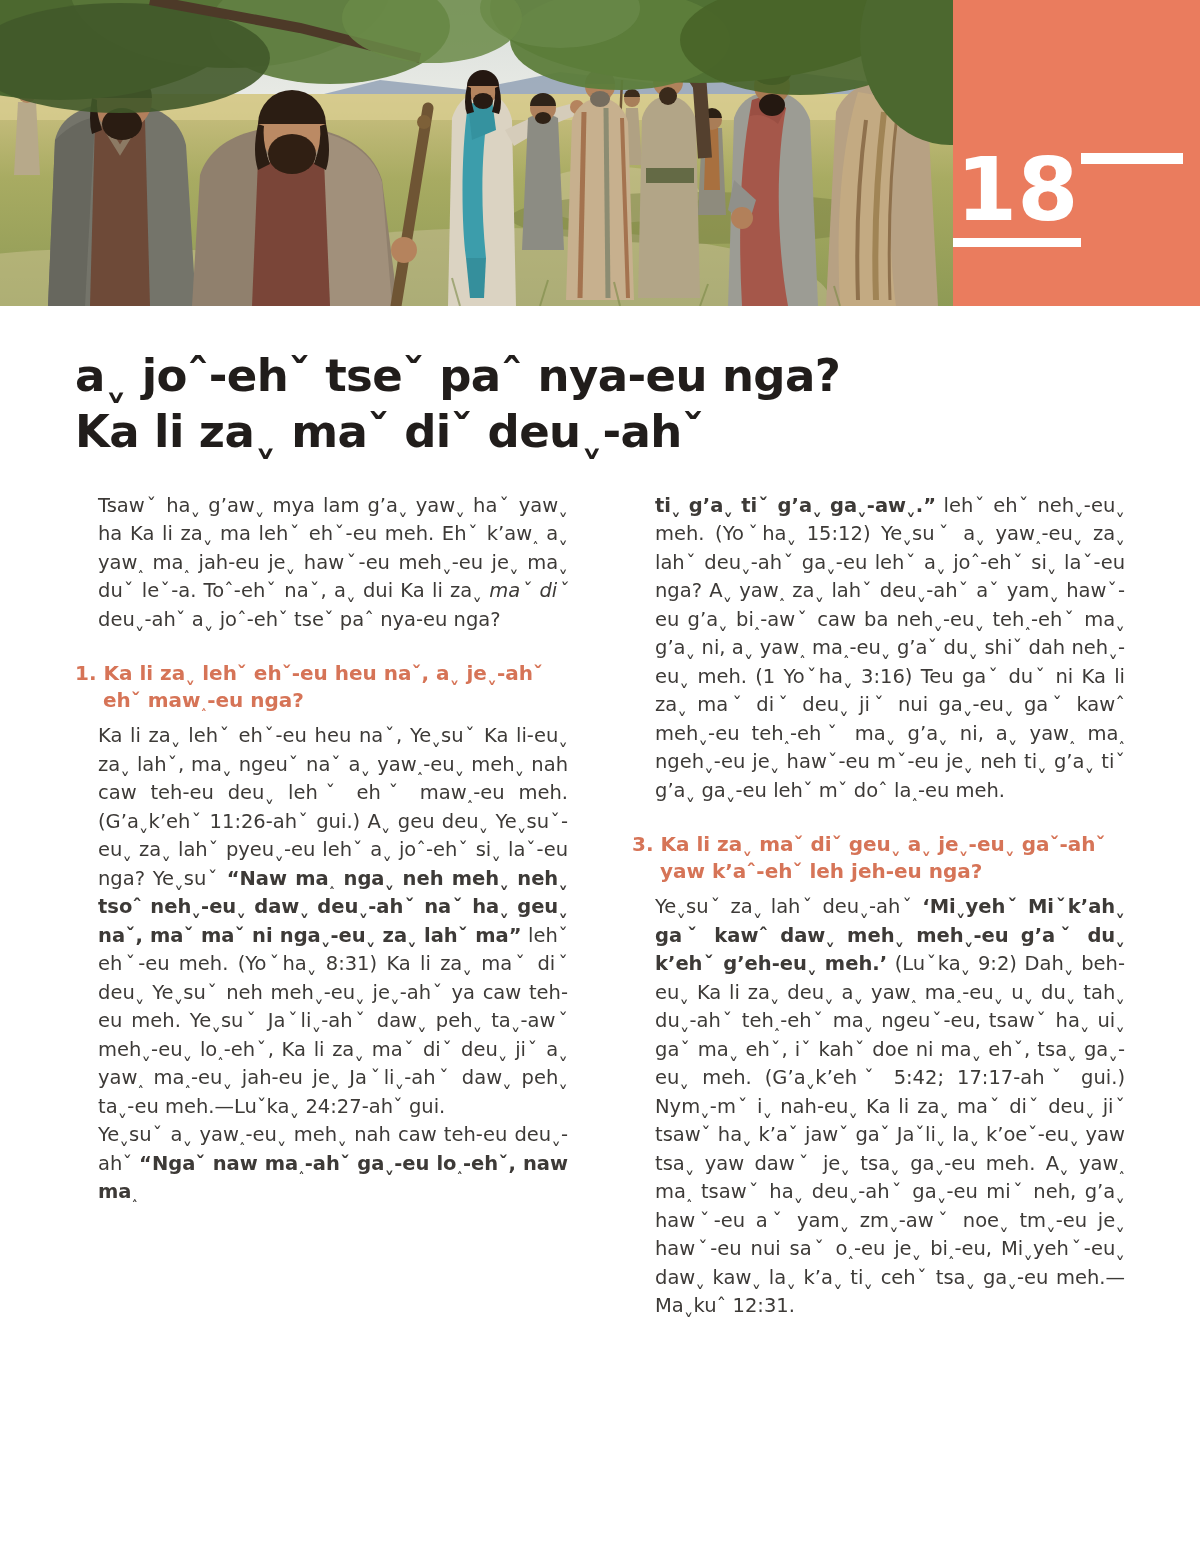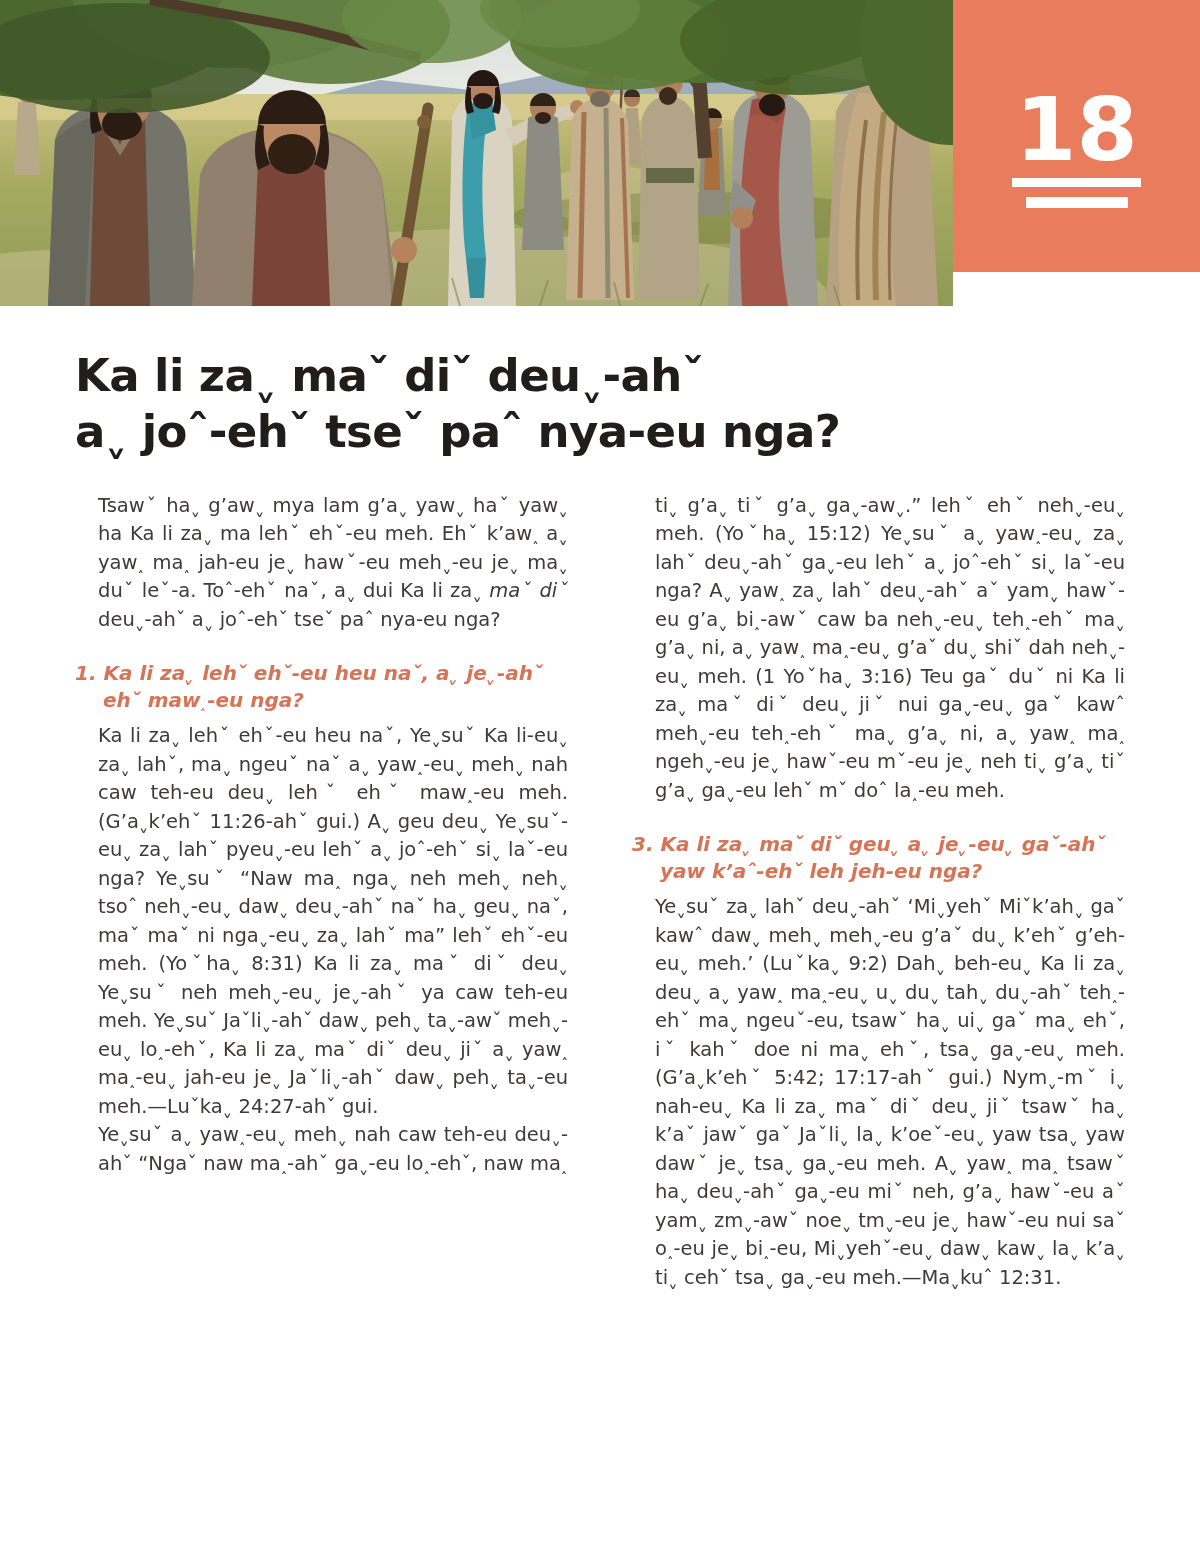--- a/index.html
+++ b/index.html
@@ -1,34 +1,34 @@
 <!DOCTYPE html>
 <html><head>
 <meta charset="utf-8">
 <style>
   html,body{margin:0;padding:0;background:#ffffff;}
   .page{position:relative;width:1200px;height:1543px;background:#fff;overflow:hidden;
         font-family:"DejaVu Sans",sans-serif;}
   .hero{position:absolute;left:0;top:0;width:953px;height:306px;overflow:hidden;}
   .hero svg{display:block;width:100%;height:100%;}
-  .badge{position:absolute;left:953px;top:0;width:247px;height:272px;background:#EA7C5E;
-         display:flex;flex-direction:column;align-items:center;}
+  .badge{position:absolute;left:953px;top:0;width:247px;height:306px;background:#EA7C5E;
+         display:flex;flex-direction:row;align-items:center;}
   .lesson-num{margin-top:86px;color:#fff;font-size:88px;font-weight:bold;line-height:1;
               border-bottom:9px solid #fff;padding:0 3px 4px 3px;letter-spacing:0;}
   .lesson-bar{width:102px;height:11px;background:#fff;margin-top:10px;}
   .content{position:absolute;left:75px;top:306px;width:1050px;}
   h1.title{margin:42px 0 0 0;color:#211d1b;font-size:45px;line-height:1.24;font-weight:bold;
            letter-spacing:-0.6px;}
   h1.title span{display:block;}
   .cols{display:flex;gap:64px;margin-top:32px;}
   .col{width:505px;}
   p.body{margin:0 0 0 23px;font-size:19.5px;line-height:28.5px;color:#3d3a37;text-align:justify;}
   h3.sec-h{margin:26px 0 8px 0;color:#d67457;font-size:20px;line-height:27px;font-weight:bold;
-           padding-left:28px;text-indent:-28px;font-style:italic;}
-  span.b{font-weight:normal;}
+           padding-left:28px;text-indent:-28px;}
+  span.b{font-weight:bold;}
   span.i{font-style:italic;}
 </style>
 </head>
 <body>
 
 <div class="page">
 
   <div class="hero">
     <svg viewBox="0 0 953 306" preserveAspectRatio="none">
       <defs>
@@ -188,22 +188,22 @@
     </svg>
   </div>
 
   <div class="badge">
     <div class="lesson-num">18</div>
     <div class="lesson-bar"></div>
   </div>
 
   <div class="content">
     <h1 class="title">
+      <span>aˬ joˆ-ehˇ tseˇ paˆ nya-eu nga?</span>
       <span>Ka li zaˬ maˇ diˇ deuˬ-ahˇ</span>
-      <span>aˬ joˆ-ehˇ tseˇ paˆ nya-eu nga?</span>
     </h1>
     <div class="cols">
       <div class="col">
           <p class="body"><span>Tsawˇ haˬ g’awˬ mya lam g’aˬ yawˬ haˇ yawˬ ha Ka li zaˬ ma lehˇ ehˇ-eu meh. Ehˇ k’aw˰ aˬ yaw˰ ma˰ jah-eu jeˬ hawˇ-eu mehˬ-eu jeˬ maˬ duˇ leˇ-a. Toˆ-ehˇ naˇ, aˬ dui Ka li zaˬ </span><span class="i">maˇ diˇ</span><span> deuˬ-ahˇ aˬ joˆ-ehˇ tseˇ paˆ nya-eu nga?</span></p>
           <h3 class="sec-h"><span>1. </span><span>Ka li zaˬ lehˇ ehˇ-eu heu naˇ, aˬ jeˬ-ahˇ ehˇ maw˰-eu nga?</span></h3>
           <p class="body"><span>Ka li zaˬ lehˇ ehˇ-eu heu naˇ, Yeˬsuˇ Ka li-euˬ zaˬ lahˇ, maˬ ngeuˇ naˇ aˬ yaw˰-euˬ mehˬ nah caw teh-eu deuˬ lehˇ ehˇ maw˰-eu meh. (G’aˬk’ehˇ 11:26-ahˇ gui.) Aˬ geu deuˬ Yeˬsuˇ-euˬ zaˬ lahˇ pyeuˬ-eu lehˇ aˬ joˆ-ehˇ siˬ laˇ-eu nga? Yeˬsuˇ </span><span class="b">“Naw ma˰ ngaˬ neh mehˬ nehˬ tsoˆ nehˬ-euˬ dawˬ deuˬ-ahˇ naˇ haˬ geuˬ naˇ, maˇ maˇ ni ngaˬ-euˬ zaˬ lahˇ ma”</span><span> lehˇ ehˇ-eu meh. (Yoˇhaˬ 8:31) Ka li zaˬ maˇ diˇ deuˬ Yeˬsuˇ neh mehˬ-euˬ jeˬ-ahˇ ya caw teh-eu meh. Yeˬsuˇ Jaˇliˬ-ahˇ dawˬ pehˬ taˬ-awˇ mehˬ-euˬ lo˰-ehˇ, Ka li zaˬ maˇ diˇ deuˬ jiˇ aˬ yaw˰ ma˰-euˬ jah-eu jeˬ Jaˇliˬ-ahˇ dawˬ pehˬ taˬ-eu meh.—Luˇkaˬ 24:27-ahˇ gui.</span></p>
           <p class="body"><span>Yeˬsuˇ aˬ yaw˰-euˬ mehˬ nah caw teh-eu deuˬ-ahˇ </span><span class="b">“Ngaˇ naw ma˰-ahˇ gaˬ-eu lo˰-ehˇ, naw ma˰</span></p>
         </div>
       <div class="col">
           <p class="body"><span class="b">tiˬ g’aˬ tiˇ g’aˬ gaˬ-awˬ.”</span><span> lehˇ ehˇ nehˬ-euˬ meh. (Yoˇhaˬ 15:12) Yeˬsuˇ aˬ yaw˰-euˬ zaˬ lahˇ deuˬ-ahˇ gaˬ-eu lehˇ aˬ joˆ-ehˇ siˬ laˇ-eu nga? Aˬ yaw˰ zaˬ lahˇ deuˬ-ahˇ aˇ yamˬ hawˇ-eu g’aˬ bi˰-awˇ caw ba nehˬ-euˬ teh˰-ehˇ maˬ g’aˬ ni, aˬ yaw˰ ma˰-euˬ g’aˇ duˬ shiˇ dah nehˬ-euˬ meh. (1 Yoˇhaˬ 3:16) Teu gaˇ duˇ ni Ka li zaˬ maˇ diˇ deuˬ jiˇ nui gaˬ-euˬ gaˇ kawˆ mehˬ-eu teh˰-ehˇ maˬ g’aˬ ni, aˬ yaw˰ ma˰ ngehˬ-eu jeˬ hawˇ-eu mˇ-eu jeˬ neh tiˬ g’aˬ tiˇ g’aˬ gaˬ-eu lehˇ mˇ doˆ la˰-eu meh.</span></p>

